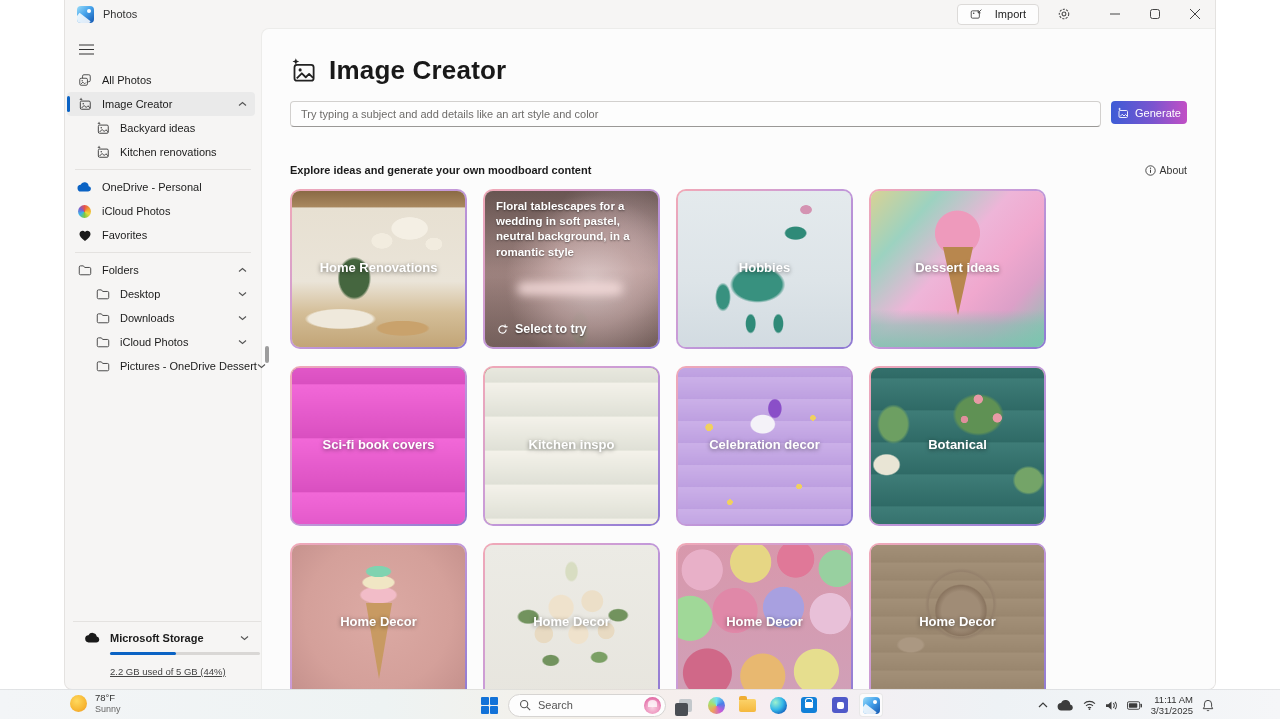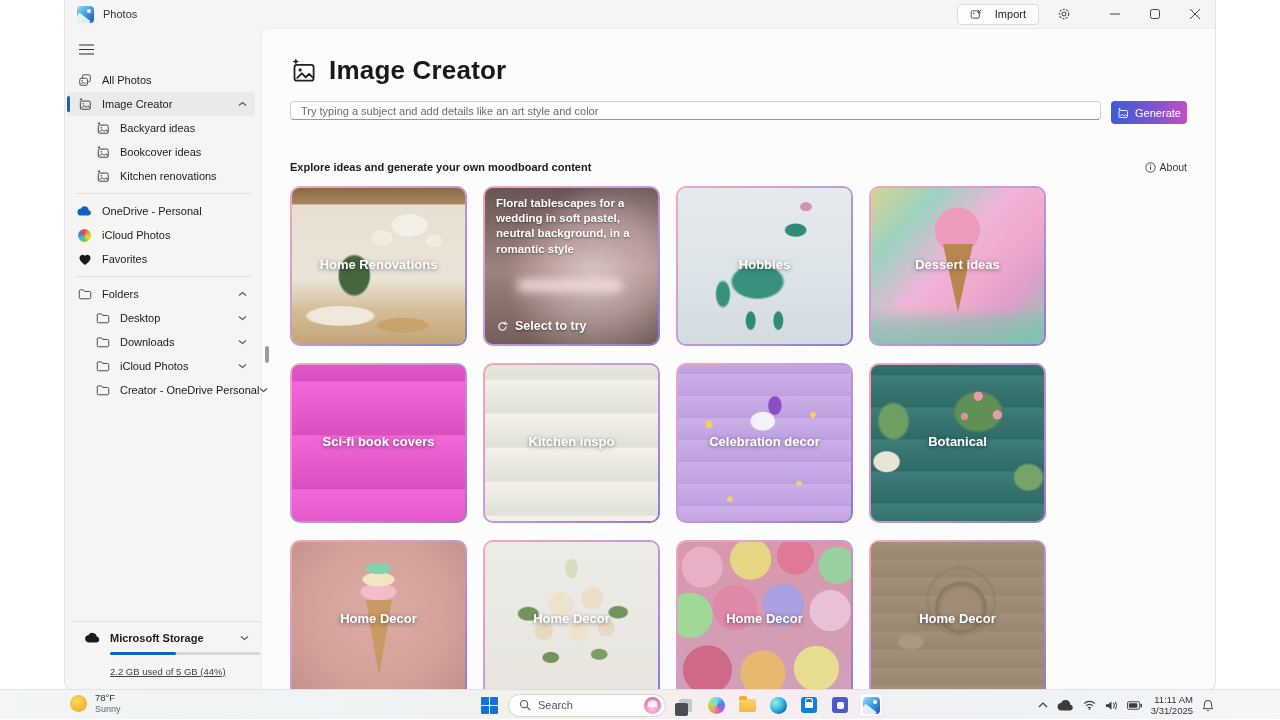--- a/index.html
+++ b/index.html
@@ -47,21 +47,21 @@
 
   .sidebar-scroll-thumb { position:absolute; left:200px; top:318px; width:4px; height:17px;
     background:#9d9d9d; border-radius:2px; }
 
   
   .content { flex:1; background:#fcfcfc; border:1px solid #ececea; border-right:none; border-bottom:none;
     border-radius:8px 0 0 0; padding:0 28px; overflow:hidden; }
   .page-title-row { margin-top:26px; display:flex; align-items:center; gap:12px; }
   .page-title { font-size:26px; font-weight:700; color:#191919; letter-spacing:.2px; }
   .prompt-row { margin-top:15px; display:flex; gap:10px; }
-  .prompt-input { flex:1; height:19px; border:1px solid #d2d0ce; border-bottom-color:#9a9896; border-radius:4px;
+  .prompt-input { flex:1; height:26px; border:1px solid #d2d0ce; border-bottom-color:#9a9896; border-radius:4px;
     background:#fdfdfd; font-size:11px; color:#333; padding:0 10px; font-family:inherit; }
   .prompt-input::placeholder { color:#6e6c6a; }
   .generate-btn { width:76px; height:23px; border:none; border-radius:4px; color:#fff; font-size:11px;
     display:flex; align-items:center; justify-content:center; gap:6px; font-family:inherit;
     background:linear-gradient(90deg,#3d5cd6 0%,#7a55cf 55%,#c24fc5 100%); }
   .explore-row { margin-top:37px; display:flex; align-items:center; }
   .explore-heading { font-size:11px; font-weight:700; color:#1b1b1b; }
   .about { margin-left:auto; display:flex; align-items:center; gap:4px; font-size:10.5px; color:#333; }
 
   
@@ -335,31 +335,20 @@
             </div>
             <div class="nav-item indent">
               <span class="nav-icon">
                 <svg class="ic" width="14" height="14" viewBox="0 0 24 24">
                   <path d="M5.2 1 L6 3.2 L8.2 4 L6 4.8 L5.2 7 L4.4 4.8 L2.2 4 L4.4 3.2 Z" fill="#444"></path>
                   <rect x="4" y="7" width="17" height="14" rx="2.2" fill="none" stroke="#444" stroke-width="1.7"></rect>
                   <circle cx="9" cy="11.5" r="1.3" fill="#444"></circle>
                   <path d="M6 19 l4.5-4.5 3.5 3.5 3-3 3.5 3.5" fill="none" stroke="#444" stroke-width="1.7" stroke-linejoin="round"></path>
                 </svg>
               </span>
-              <span class="nav-label">Bookcover ideas</span>
-            </div>
-            <div class="nav-item indent">
-              <span class="nav-icon">
-                <svg class="ic" width="14" height="14" viewBox="0 0 24 24">
-                  <path d="M5.2 1 L6 3.2 L8.2 4 L6 4.8 L5.2 7 L4.4 4.8 L2.2 4 L4.4 3.2 Z" fill="#444"></path>
-                  <rect x="4" y="7" width="17" height="14" rx="2.2" fill="none" stroke="#444" stroke-width="1.7"></rect>
-                  <circle cx="9" cy="11.5" r="1.3" fill="#444"></circle>
-                  <path d="M6 19 l4.5-4.5 3.5 3.5 3-3 3.5 3.5" fill="none" stroke="#444" stroke-width="1.7" stroke-linejoin="round"></path>
-                </svg>
-              </span>
               <span class="nav-label">Kitchen renovations</span>
             </div>
             <div class="nav-divider"></div>
             <div class="nav-item">
               <span class="nav-icon">
                 <svg class="ic" width="15" height="10" viewBox="0 0 20 13">
                   <path d="M5.5 12.5 h9.5 a3.6 3.6 0 0 0 .6-7.15 A5.6 5.6 0 0 0 4.8 3.6 A4.4 4.4 0 0 0 5.5 12.5 Z" fill="#0b63c4"></path>
                 </svg>
               </span>
               <span class="nav-label">OneDrive - Personal</span>
@@ -430,21 +419,21 @@
                   <polyline points="1,1.5 4.5,4.5 8,1.5" fill="none" stroke="#555" stroke-width="1.1"></polyline>
                 </svg>
               </span>
             </div>
             <div class="nav-item indent">
               <span class="nav-icon">
                 <svg class="ic" width="14" height="12" viewBox="0 0 22 18">
                   <path d="M2 4.5 a2 2 0 0 1 2-2 h4.5 l2 2.5 H18 a2 2 0 0 1 2 2 v7.5 a2 2 0 0 1-2 2 H4 a2 2 0 0 1-2-2 Z" fill="none" stroke="#444" stroke-width="1.5"></path>
                 </svg>
               </span>
-              <span class="nav-label">Creator - OneDrive Personal</span>
+              <span class="nav-label">Pictures - OneDrive Dessert</span>
               <span class="nav-chevron">
                 <svg class="ic" width="9" height="6" viewBox="0 0 9 6">
                   <polyline points="1,1.5 4.5,4.5 8,1.5" fill="none" stroke="#555" stroke-width="1.1"></polyline>
                 </svg>
               </span>
             </div>
           </div>
 
         <div class="storage">
           <div class="storage-row">

